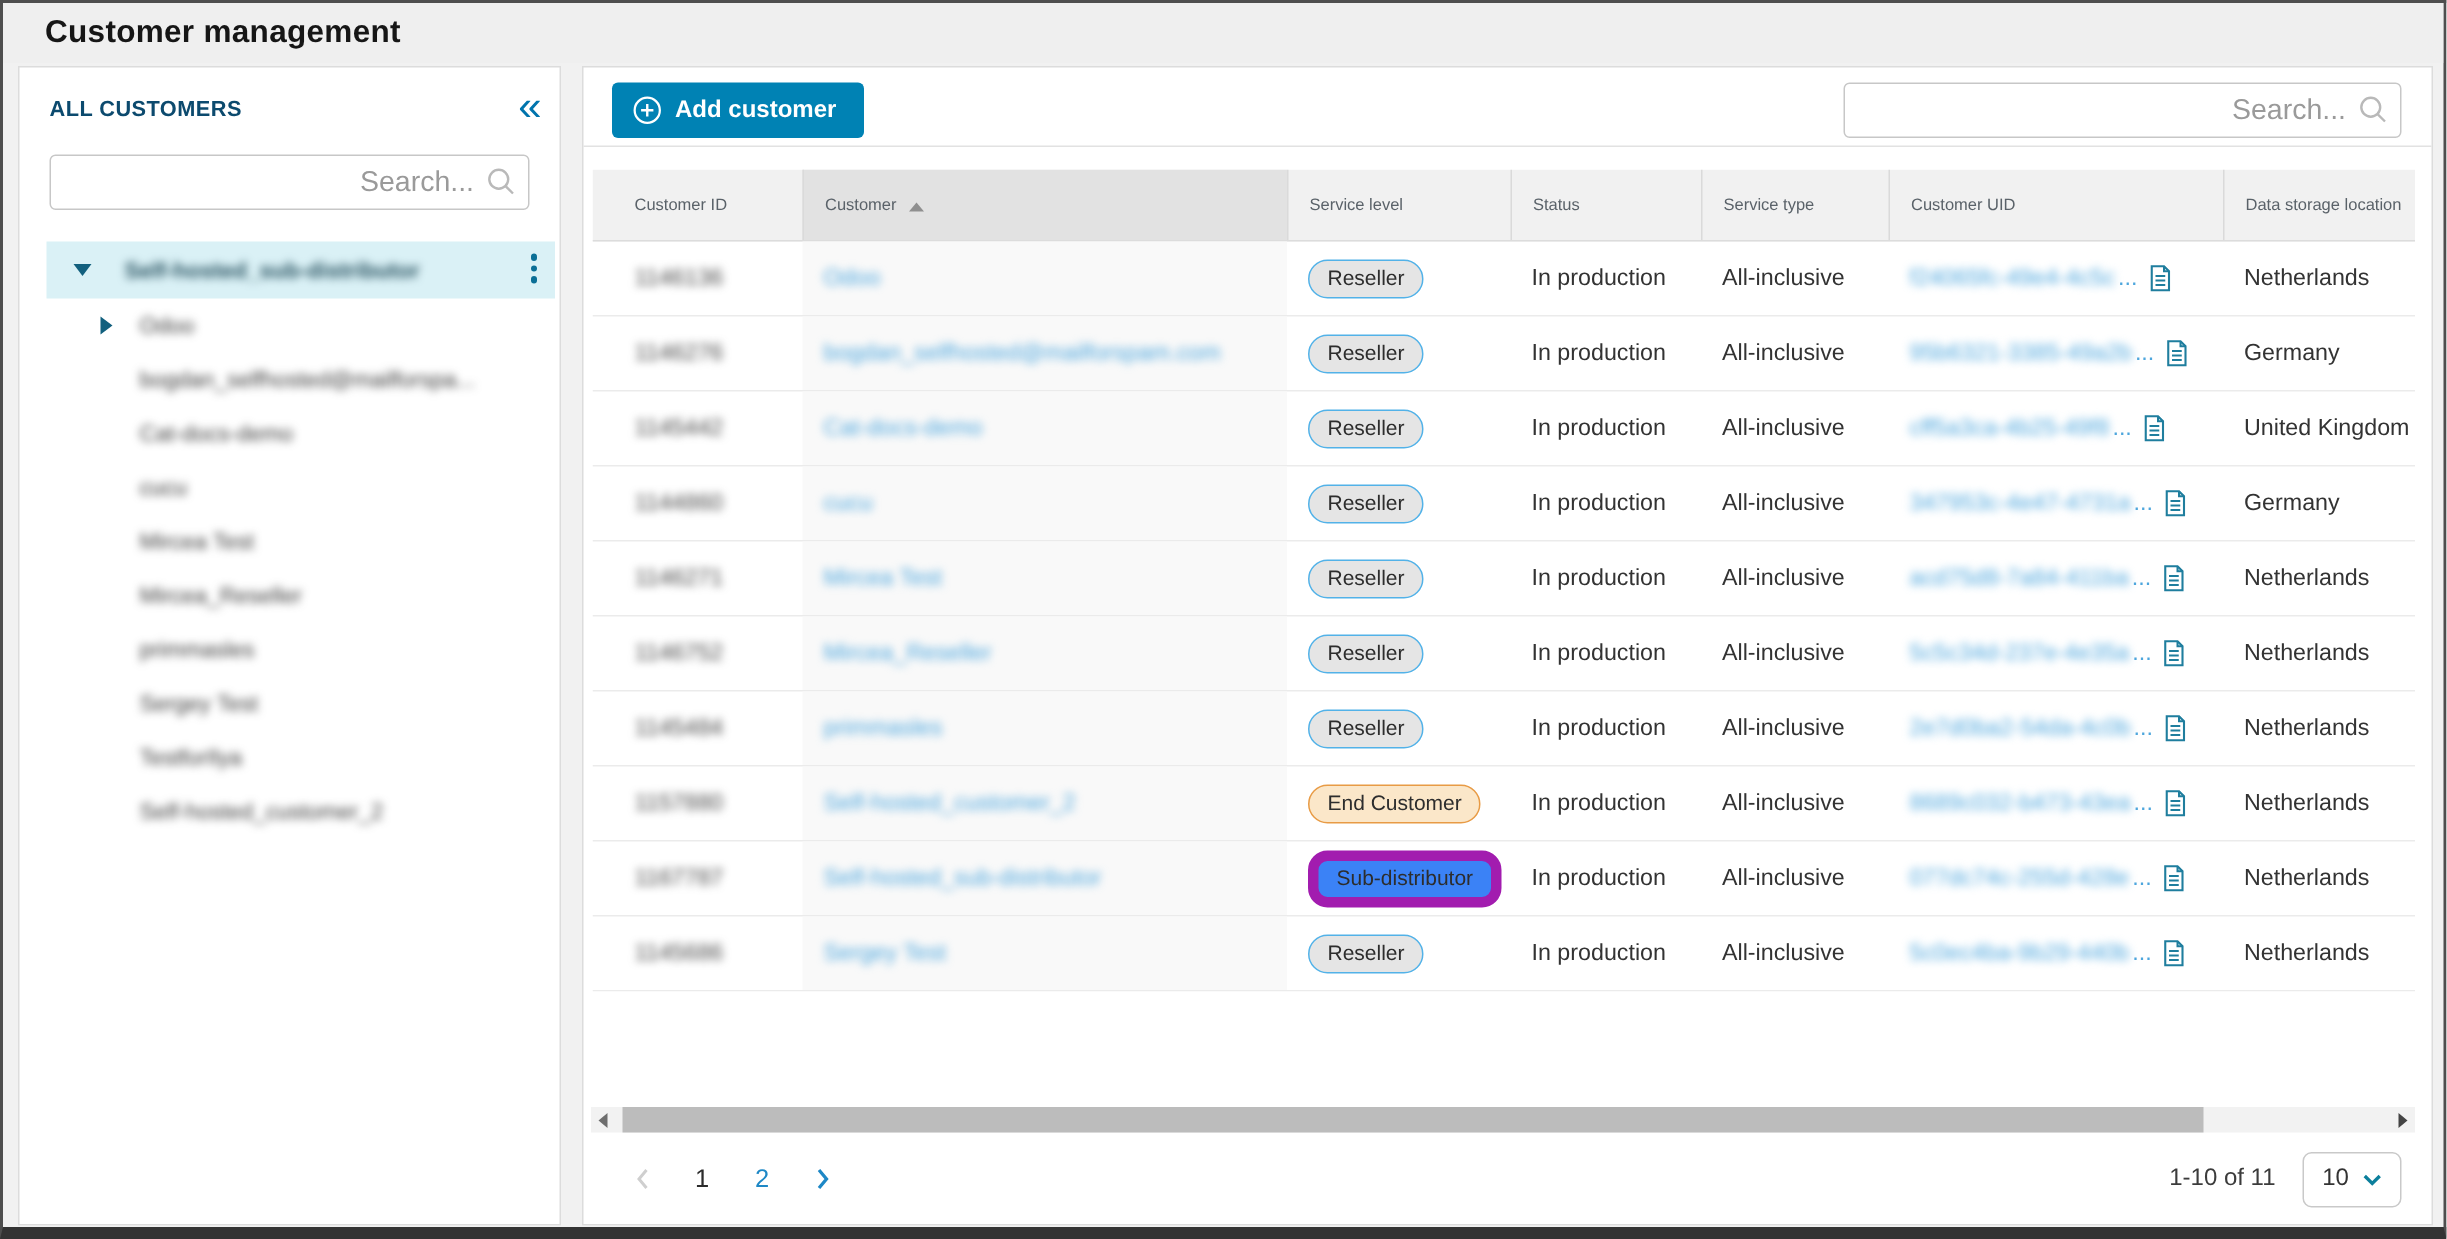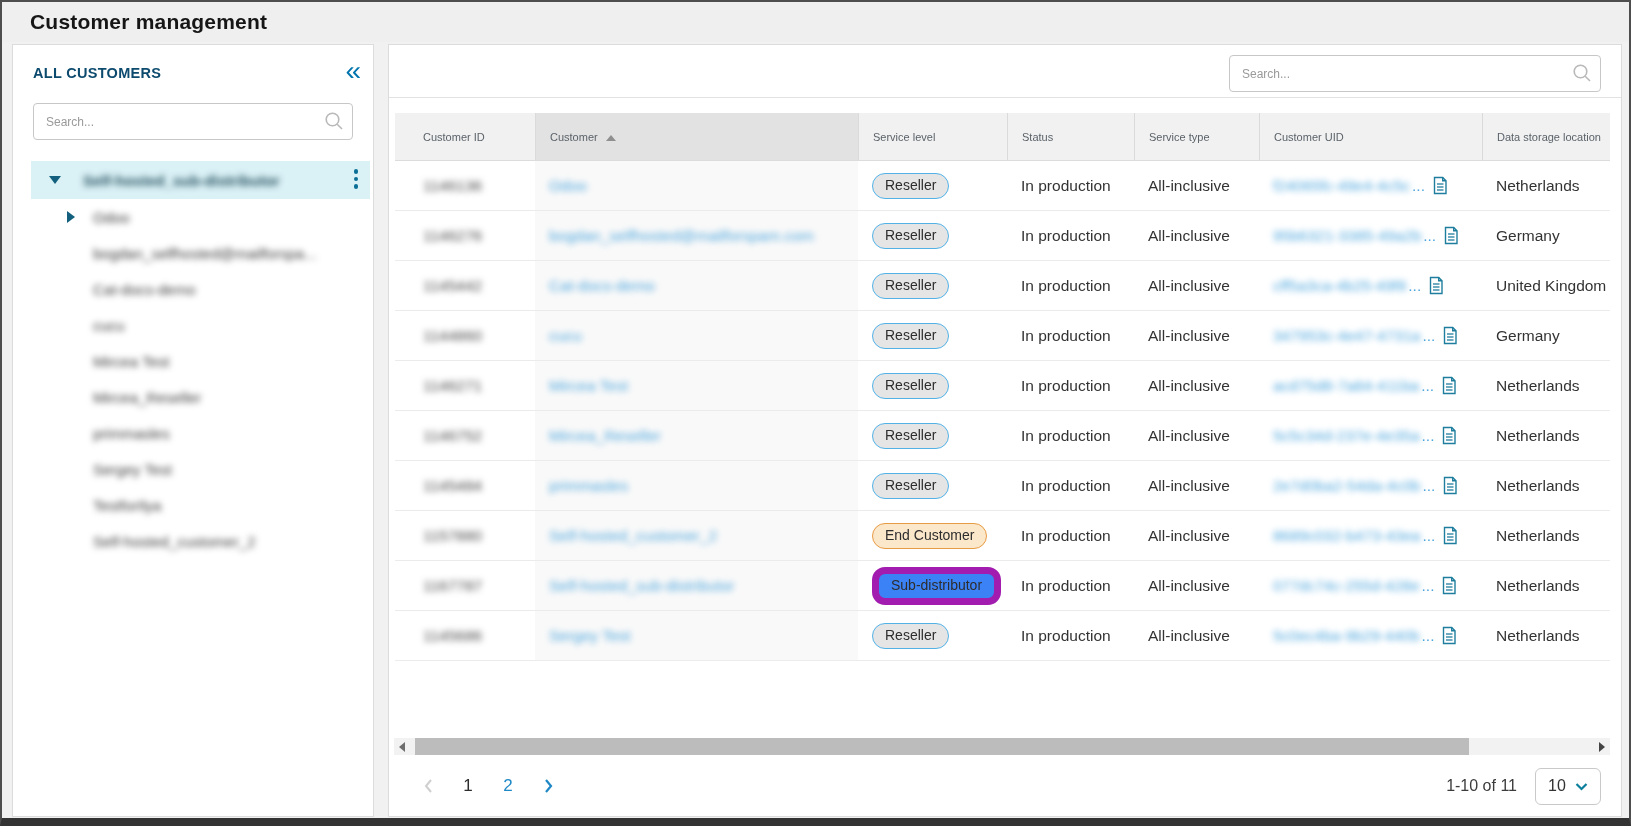--- a/index.html
+++ b/index.html
@@ -12,21 +12,21 @@
   .titlebar { position:absolute; left:0; top:0; right:0; height:40px; background:#efefef; display:flex; align-items:center; }
   .titlebar h1 { font-size:21px; font-weight:bold; color:#161616; margin-left:28px; letter-spacing:.2px; }
   
   .sidebar { position:absolute; left:10px; top:42px; width:362px; height:773px; background:#fff; border:1px solid #dcdcdc; }
   .main    { position:absolute; left:386px; top:42px; width:1234px; height:773px; background:#fff; border:1px solid #dcdcdc; }
   
   .sb-header { position:absolute; left:20px; right:12px; top:14px; height:28px; display:flex; align-items:center; justify-content:space-between; }
   .sb-title { font-size:14.5px; font-weight:bold; color:#0c4a6e; letter-spacing:.3px; }
   .collapse-ic { font-size:28px; color:#0074ad; line-height:20px; cursor:pointer; margin-top:-4px; }
   .sb-search { position:absolute; left:20px; right:20px; top:58px; height:37px; }
-  .search-input { width:100%; height:100%; border:1px solid #c7c7c7; border-radius:4px; padding:0 36px 0 12px; font-size:12px; color:#444; font-family:"Liberation Sans",sans-serif; outline:none; }
+  .search-input { width:100%; height:100%; border:1px solid #c7c7c7; border-radius:4px; padding:0 36px 0 12px; font-size:19px; color:#444; font-family:"Liberation Sans",sans-serif; outline:none;text-align:right; }
   .search-input::placeholder { color:#9a9a9a; }
   .mag { position:absolute; right:9px; top:8px; }
   .tree { position:absolute; left:0; right:0; top:116px; }
   .tree-root { position:relative; height:38px; margin:0 3px 0 18px; background:#daf1f6; display:flex; align-items:center; }
   .caret-down { width:0; height:0; border-left:6px solid transparent; border-right:6px solid transparent; border-top:8px solid #12607e; margin-left:18px; }
   .caret-right { width:0; height:0; border-top:6px solid transparent; border-bottom:6px solid transparent; border-left:8px solid #12607e; position:absolute; left:54px; top:12px; }
   .tree-root-label { font-size:15px; color:#27515f; margin-left:22px; font-weight:bold; }
   .kebab { position:absolute; right:12px; top:8px; display:flex; flex-direction:column; gap:3px; cursor:pointer; }
   .kebab i { width:4.5px; height:4.5px; border-radius:50%; background:#0b6f96; }
   .tree-item { position:relative; height:36px; display:flex; align-items:center; padding-left:80px; cursor:pointer; }
@@ -155,20 +155,28 @@
 
     <span class="tree-label redacted">Self-hosted_customer_2</span>
   </div>
 </div>
     </div>
   </aside>
 
   <main class="main">
 
     <div class="toolbar">
+      <button class="add-btn">
+        <svg width="19" height="19" viewBox="0 0 19 19">
+            <circle cx="9.5" cy="9.5" r="8.4" fill="none" stroke="#fff" stroke-width="1.5"></circle>
+            <line x1="9.5" y1="5.4" x2="9.5" y2="13.6" stroke="#fff" stroke-width="1.6"></line>
+            <line x1="5.4" y1="9.5" x2="13.6" y2="9.5" stroke="#fff" stroke-width="1.6"></line>
+          </svg>
+        <span>Add customer</span>
+      </button>
       <div class="tb-search">
         <input class="search-input" type="text" placeholder="Search..." style="">
         <span class="mag">
           <svg width="20" height="20" viewBox="0 0 20 20">
               <circle cx="8.5" cy="8.5" r="6.3" fill="none" stroke="#b9b9b9" stroke-width="1.6"></circle>
               <line x1="13.2" y1="13.2" x2="18" y2="18" stroke="#b9b9b9" stroke-width="1.6"></line>
             </svg>
         </span>
       </div>
     </div>

